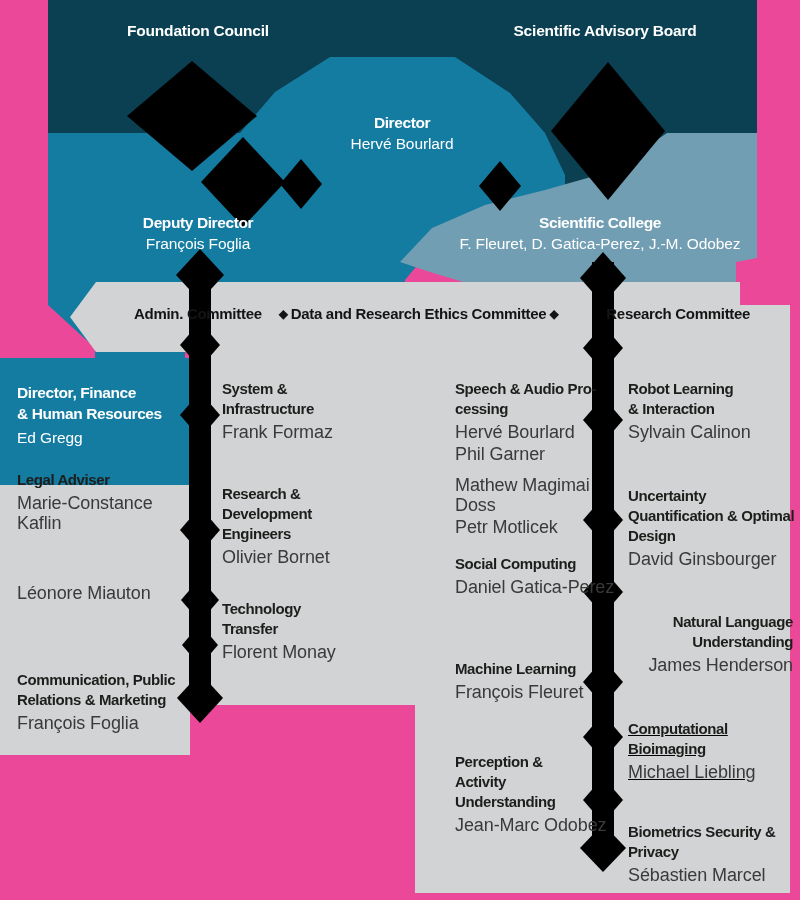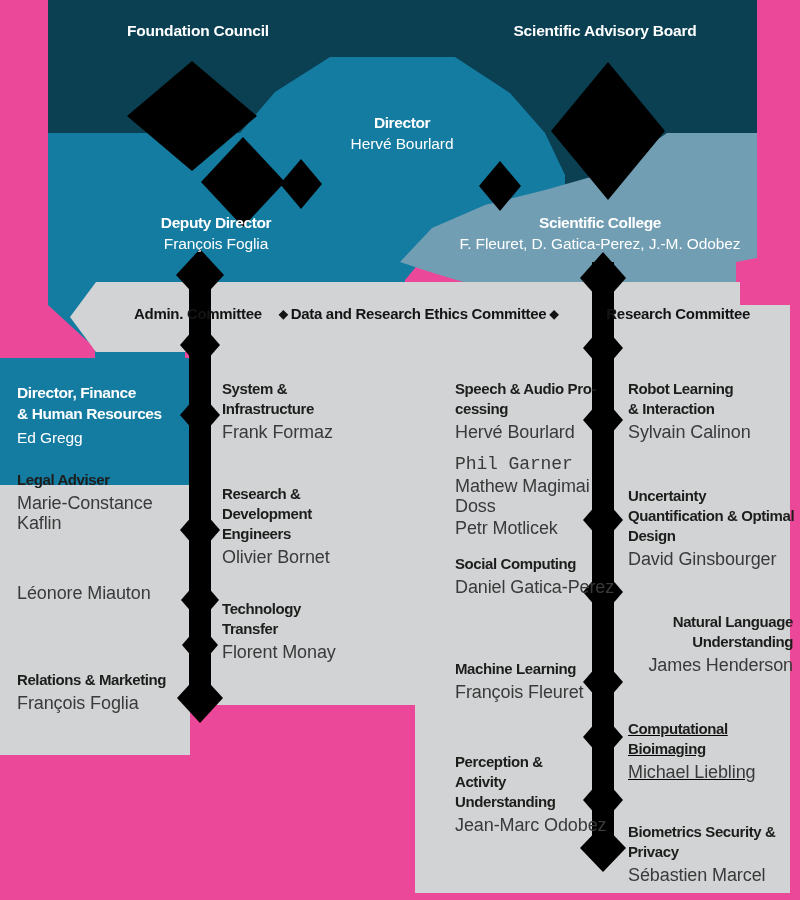--- a/index.html
+++ b/index.html
@@ -76,21 +76,21 @@
   </div>
 
   <div class="tb hdr" style="left:78px;top:22px;width:240px;">Foundation Council</div>
   <div class="tb hdr" style="left:485px;top:22px;width:240px;">Scientific Advisory Board</div>
 
   <div class="tb ctr wt" style="left:302px;top:112px;width:200px;">
     <div class="t big">Director</div>
     <div class="n big">Hervé Bourlard</div>
   </div>
 
-  <div class="tb ctr wt" style="left:116px;top:212px;width:200px;">
+  <div class="tb ctr wt" style="left:98px;top:212px;width:200px;">
     <div class="t big">Deputy Director</div>
     <div class="n big">François Foglia</div>
   </div>
 
   <div class="tb ctr wt" style="left:440px;top:212px;width:320px;">
     <div class="t big">Scientific College</div>
     <div class="n big">F. Fleuret, D. Gatica-Perez, J.-M. Odobez</div>
   </div>
 
   <div class="tb committee" style="left:134px;top:305px;">
@@ -106,20 +106,21 @@
   <div class="tb" style="left:17px;top:470px;width:170px;">
     <div class="t">Legal Adviser</div>
     <div class="n first">Marie-Constance Kaflin</div>
   </div>
 
   <div class="tb" style="left:17px;top:580px;width:170px;">
     <div class="n first">Léonore Miauton</div>
   </div>
 
   <div class="tb" style="left:17px;top:670px;width:175px;">
+    <div class="t">Communication, Public</div>
     <div class="t">Relations &amp; Marketing</div>
     <div class="n first">François Foglia</div>
   </div>
 
   <div class="tb" style="left:222px;top:379px;width:180px;">
     <div class="t">System &amp;</div>
     <div class="t">Infrastructure</div>
     <div class="n first">Frank Formaz</div>
   </div>
 
@@ -133,22 +134,22 @@
   <div class="tb" style="left:222px;top:599px;width:180px;">
     <div class="t">Technology</div>
     <div class="t">Transfer</div>
     <div class="n first">Florent Monay</div>
   </div>
 
   <div class="tb" style="left:455px;top:379px;width:170px;">
     <div class="t">Speech &amp; Audio Pro-</div>
     <div class="t">cessing</div>
     <div class="n first">Hervé Bourlard</div>
-    <div class="n" style="margin-top:12px;font-family:Liberation Mono, monospace;">Phil Garner</div>
-    <div class="n" style="margin-top:2px;">Mathew Magimai Doss</div>
+    <div class="n" style="margin-top:2px;">Phil Garner</div>
+    <div class="n" style="margin-top:11px;">Mathew Magimai Doss</div>
     <div class="n" style="margin-top:2px;">Petr Motlicek</div>
   </div>
 
   <div class="tb" style="left:455px;top:554px;width:170px;">
     <div class="t">Social Computing</div>
     <div class="n first">Daniel Gatica-Perez</div>
   </div>
 
   <div class="tb" style="left:455px;top:659px;width:170px;">
     <div class="t">Machine Learning</div>

